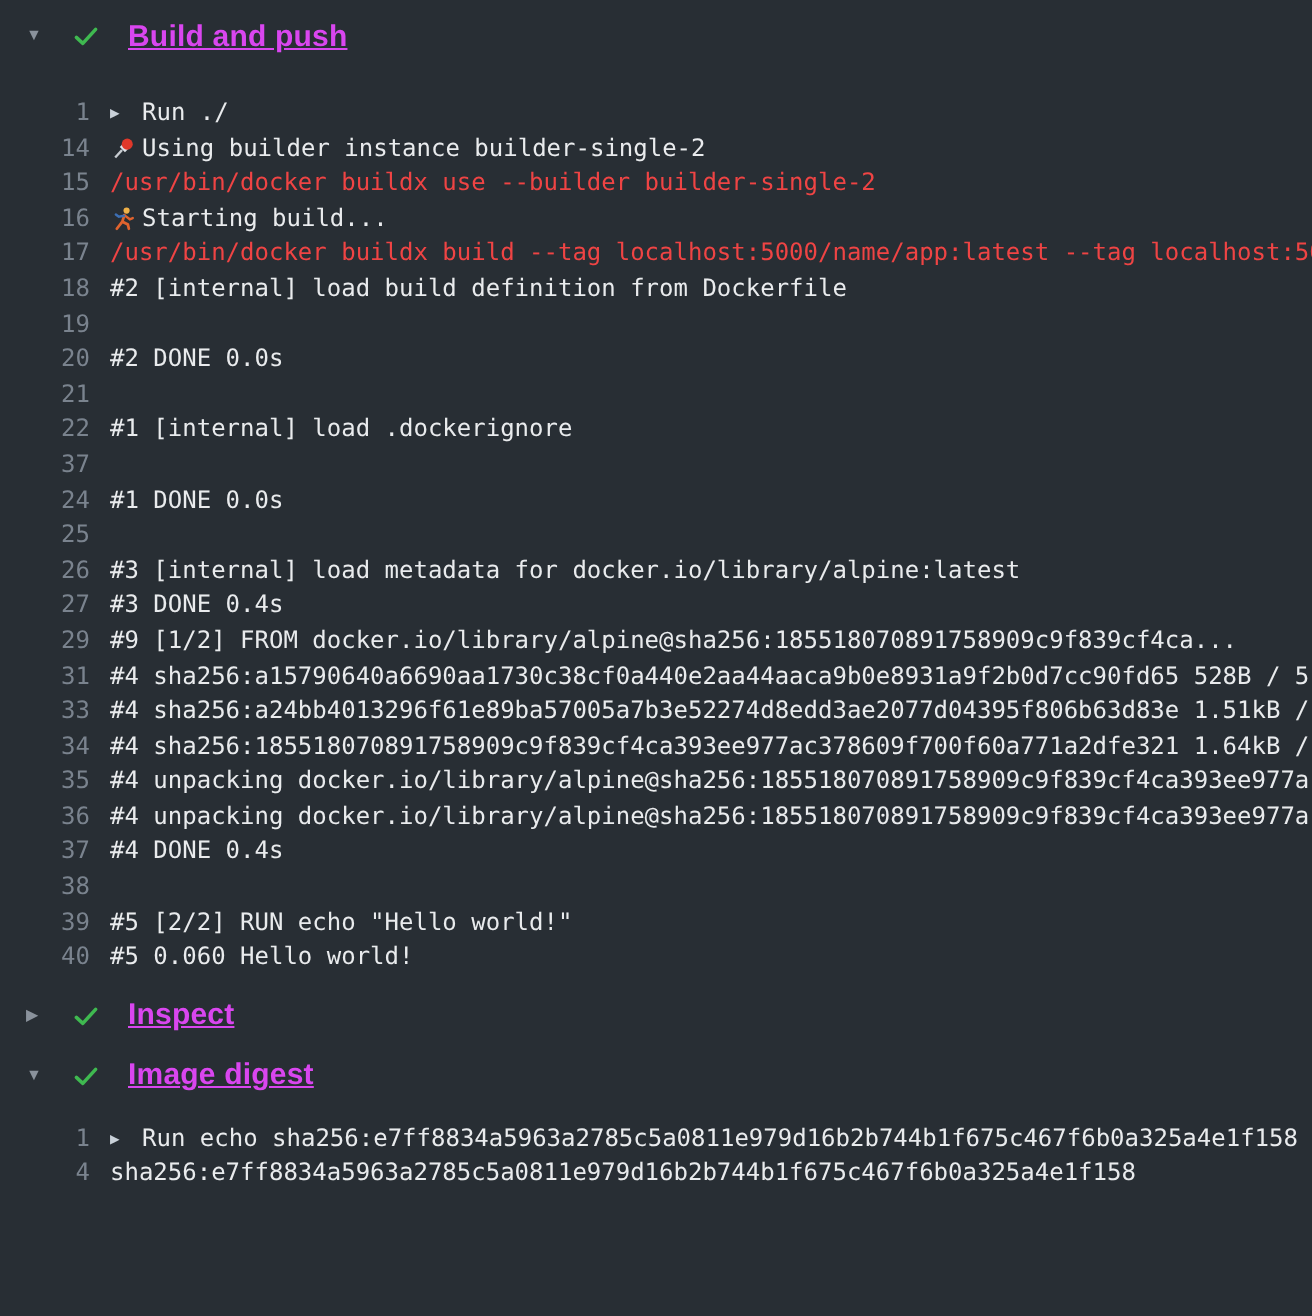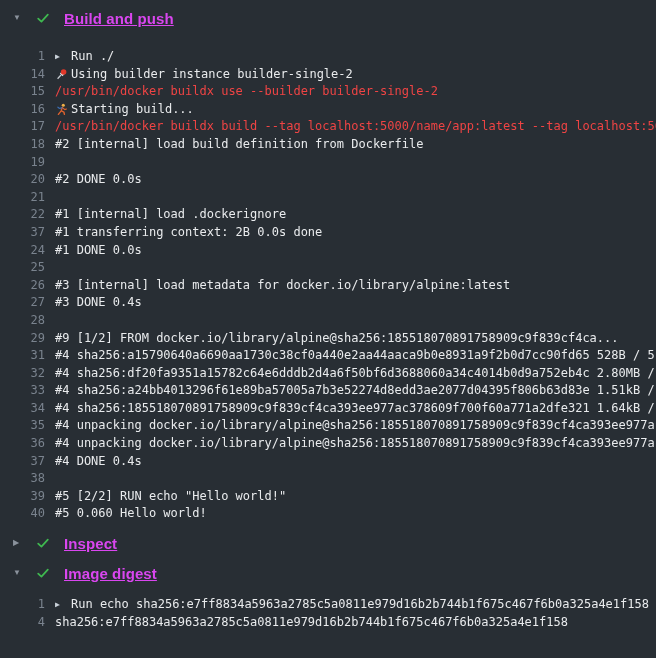--- a/index.html
+++ b/index.html
@@ -98,29 +98,27 @@
               <path d="M8.8 5.6 L12.2 8.2 L14 7.4" stroke="#e0632e" stroke-width="1.5" fill="none" stroke-linecap="round"></path>
               <path d="M8.6 6 L5.4 6.6 L3.6 5.2" stroke="#3d6fb4" stroke-width="1.5" fill="none" stroke-linecap="round"></path>
               <path d="M8 9.8 L11 11.4 L11.6 14" stroke="#e0632e" stroke-width="1.7" fill="none" stroke-linecap="round"></path>
             </svg></span><span class="lt with-icon">Starting build...</span></div>
         <div class="log-line"><span class="ln">17</span><span class="lt cmd">/usr/bin/docker buildx build --tag localhost:5000/name/app:latest --tag localhost:50</span></div>
         <div class="log-line"><span class="ln">18</span><span class="lt">#2 [internal] load build definition from Dockerfile</span></div>
         <div class="log-line"><span class="ln">19</span></div>
         <div class="log-line"><span class="ln">20</span><span class="lt">#2 DONE 0.0s</span></div>
         <div class="log-line"><span class="ln">21</span><span class="lt"></span></div>
         <div class="log-line"><span class="ln">22</span><span class="lt">#1 [internal] load .dockerignore</span></div>
-        <div class="log-line"><span class="ln">37</span><span class="lt">#1 transferring context: 2B 0.0s done</span></div>
+        <div class="log-line"><span class="ln">37</span></div>
         <div class="log-line"><span class="ln">24</span><span class="lt">#1 DONE 0.0s</span></div>
         <div class="log-line"><span class="ln">25</span><span class="lt"></span></div>
         <div class="log-line"><span class="ln">26</span><span class="lt">#3 [internal] load metadata for docker.io/library/alpine:latest</span></div>
         <div class="log-line"><span class="ln">27</span><span class="lt">#3 DONE 0.4s</span></div>
-        <div class="log-line"><span class="ln">28</span><span class="lt"></span></div>
         <div class="log-line"><span class="ln">29</span><span class="lt">#9 [1/2] FROM docker.io/library/alpine@sha256:185518070891758909c9f839cf4ca...</span></div>
         <div class="log-line"><span class="ln">31</span><span class="lt">#4 sha256:a15790640a6690aa1730c38cf0a440e2aa44aaca9b0e8931a9f2b0d7cc90fd65 528B / 5</span></div>
-        <div class="log-line"><span class="ln">32</span><span class="lt">#4 sha256:df20fa9351a15782c64e6dddb2d4a6f50bf6d3688060a34c4014b0d9a752eb4c 2.80MB /</span></div>
         <div class="log-line"><span class="ln">33</span><span class="lt">#4 sha256:a24bb4013296f61e89ba57005a7b3e52274d8edd3ae2077d04395f806b63d83e 1.51kB /</span></div>
         <div class="log-line"><span class="ln">34</span><span class="lt">#4 sha256:185518070891758909c9f839cf4ca393ee977ac378609f700f60a771a2dfe321 1.64kB /</span></div>
         <div class="log-line"><span class="ln">35</span><span class="lt">#4 unpacking docker.io/library/alpine@sha256:185518070891758909c9f839cf4ca393ee977a</span></div>
         <div class="log-line"><span class="ln">36</span><span class="lt">#4 unpacking docker.io/library/alpine@sha256:185518070891758909c9f839cf4ca393ee977a</span></div>
         <div class="log-line"><span class="ln">37</span><span class="lt">#4 DONE 0.4s</span></div>
         <div class="log-line"><span class="ln">38</span><span class="lt"></span></div>
         <div class="log-line"><span class="ln">39</span><span class="lt">#5 [2/2] RUN echo "Hello world!"</span></div>
         <div class="log-line"><span class="ln">40</span><span class="lt">#5 0.060 Hello world!</span></div>
       </div>
   </section>

